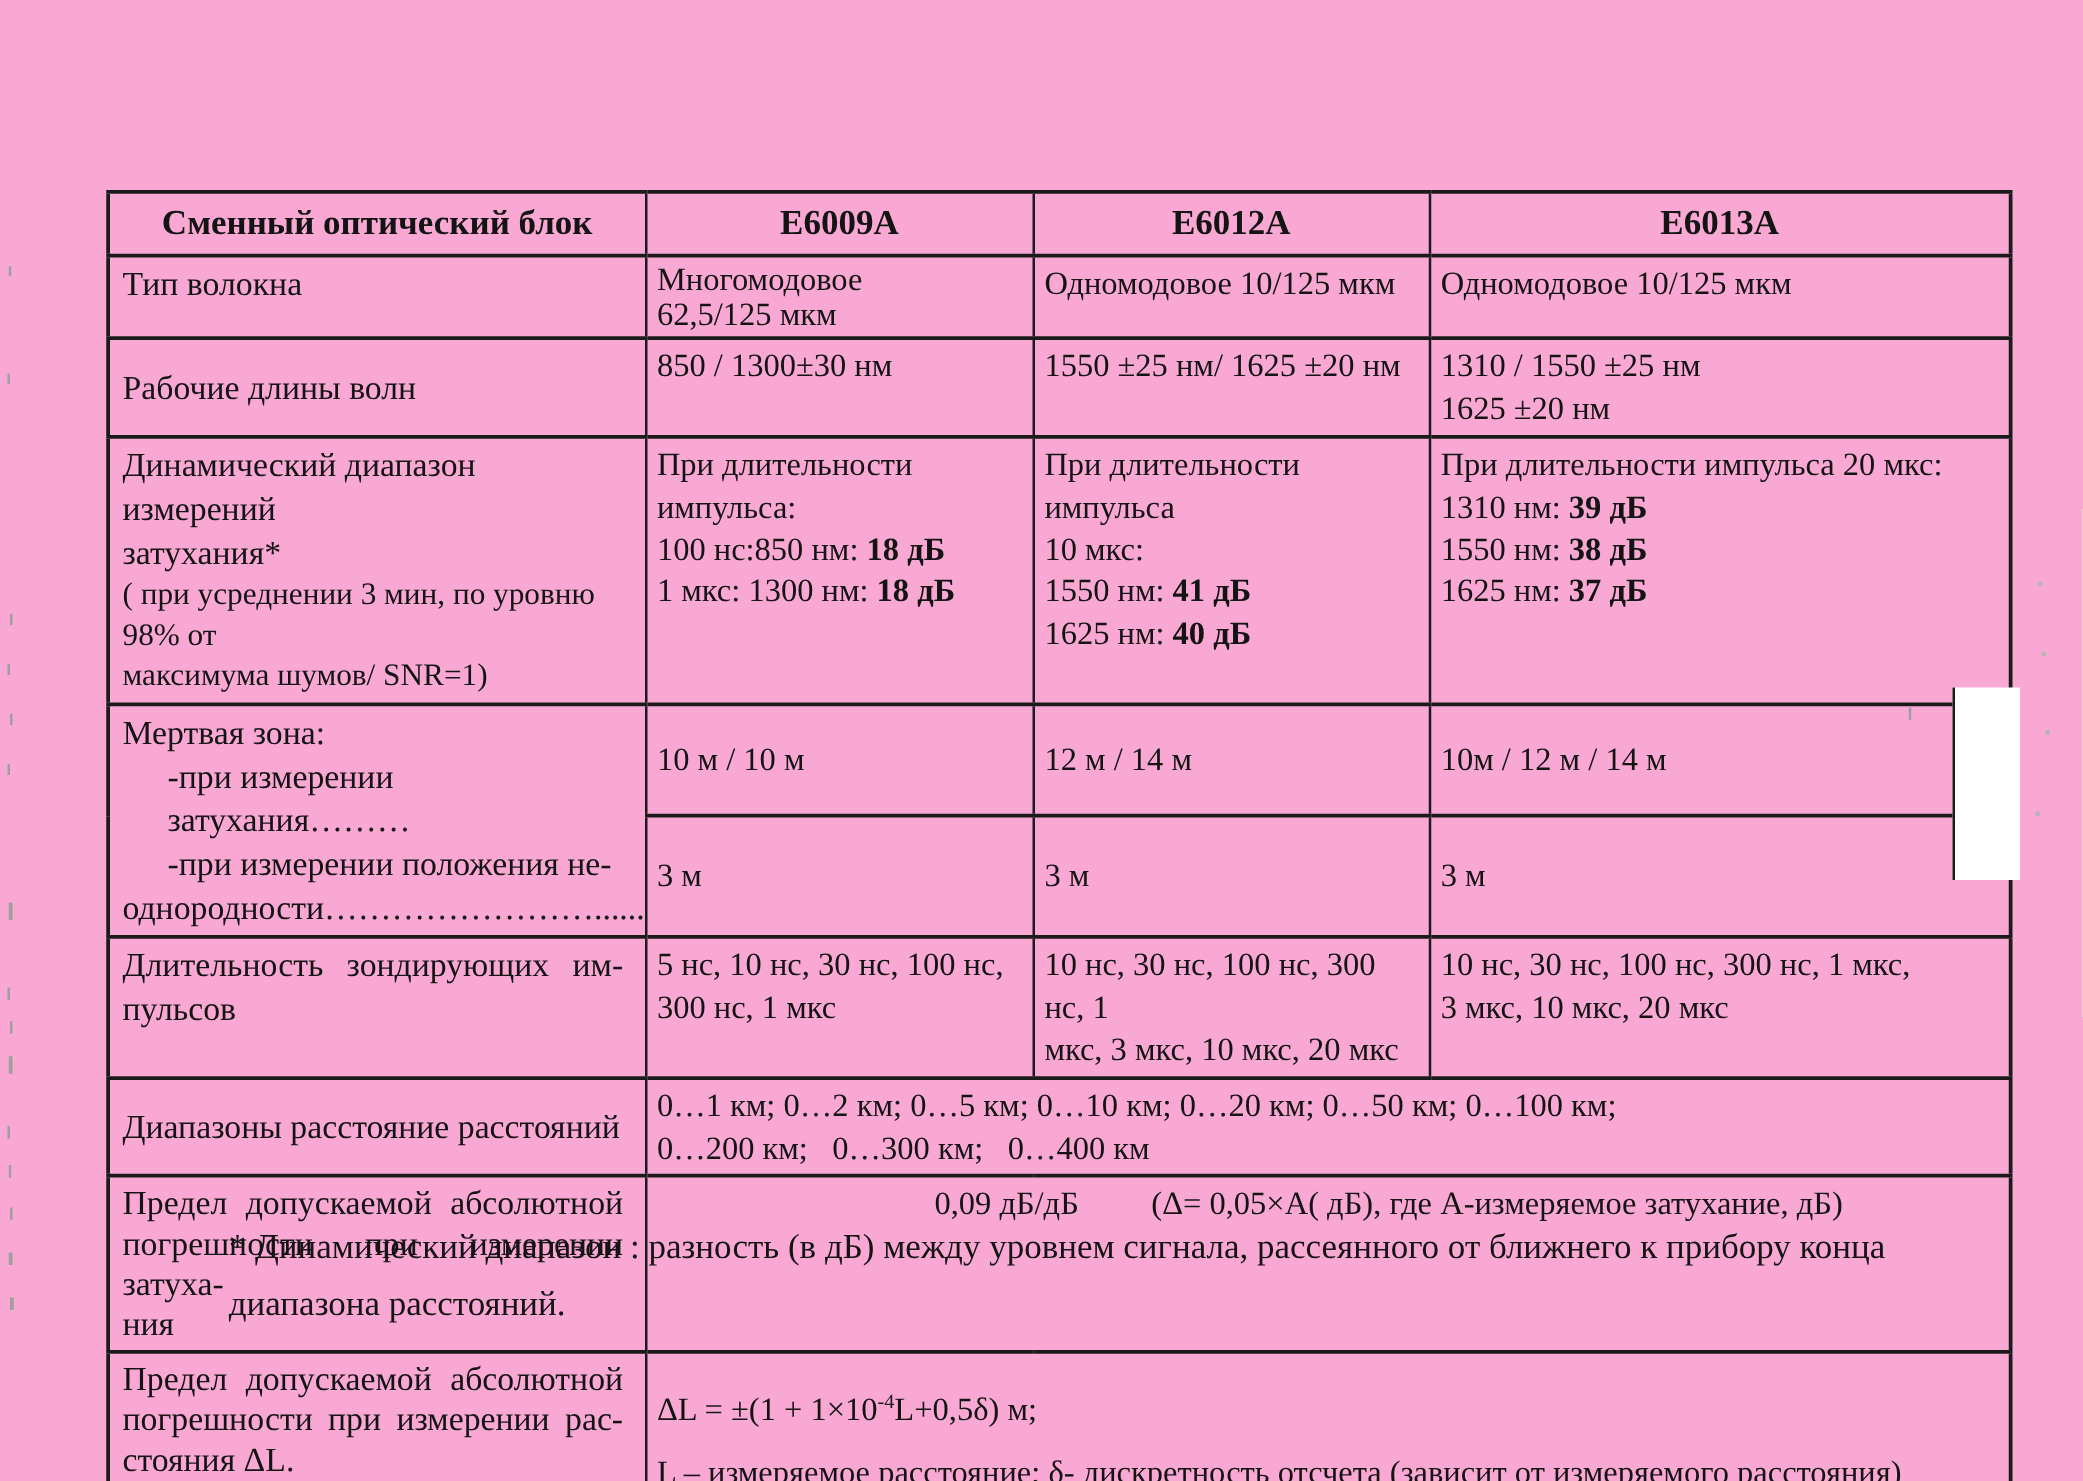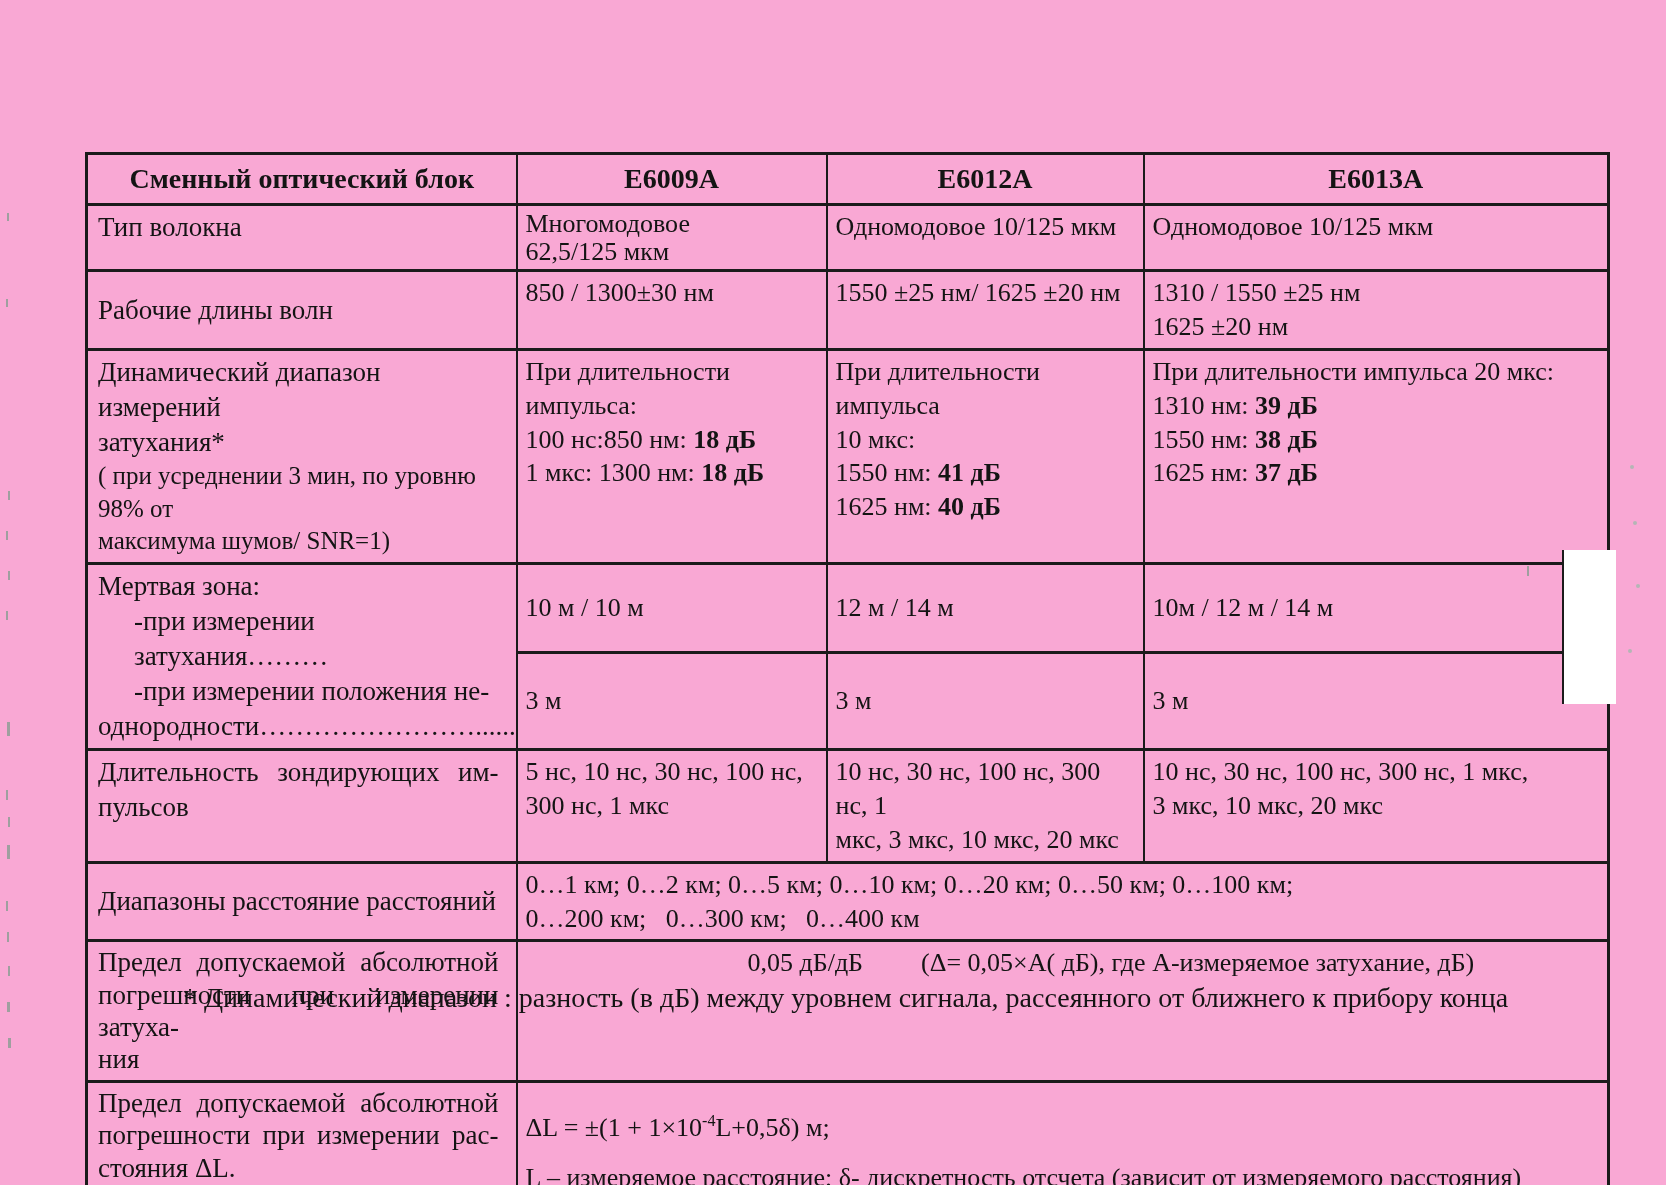--- a/index.html
+++ b/index.html
@@ -154,21 +154,21 @@
       </td>
     </tr>
 
     <tr style="height:82px">
       <td class="lbl lh-tight">
         <div class="justify">Предел допускаемой абсолютной</div>
         <div class="justify">погрешности при измерении затуха-</div>
         <div>ния</div>
       </td>
       <td colspan="3" class="att-val">
-        <span>0,05 дБ/дБ</span><span class="att-gap">(Δ= 0,05×А( дБ), где А-измеряемое затухание, дБ)</span>
+        <span>0,09 дБ/дБ</span><span class="att-gap">(Δ= 0,05×А( дБ), где А-измеряемое затухание, дБ)</span>
       </td>
     </tr>
 
     <tr style="height:92px">
       <td class="lbl lh-tight">
         <div class="justify">Предел допускаемой абсолютной</div>
         <div class="justify">погрешности при измерении рас-</div>
         <div>стояния ΔL.</div>
       </td>
       <td colspan="3">
@@ -176,20 +176,21 @@
         <div class="legend-line">L – измеряемое расстояние; δ- дискретность отсчета (зависит от измеряемого расстояния)</div>
       </td>
     </tr>
   </tbody>
     </table>
 
   <div class="notch"></div>
 
   <div class="footnote">
     <div>* Динамический диапазон : разность (в дБ) между уровнем сигнала, рассеянного от ближнего к прибору конца</div>
+    <div>диапазона расстояний.</div>
   </div>
 
   <div class="tick" style="left:7px;top:213px;width:2px;height:8px"></div>
   <div class="tick" style="left:6px;top:299px;width:2px;height:8px"></div>
   <div class="tick" style="left:8px;top:491px;width:2px;height:9px"></div>
   <div class="tick" style="left:6px;top:531px;width:2px;height:9px"></div>
   <div class="tick" style="left:8px;top:571px;width:2px;height:9px"></div>
   <div class="tick" style="left:6px;top:611px;width:2px;height:9px"></div>
   <div class="tick" style="left:7px;top:722px;width:3px;height:14px"></div>
   <div class="tick" style="left:6px;top:790px;width:2px;height:10px"></div>

